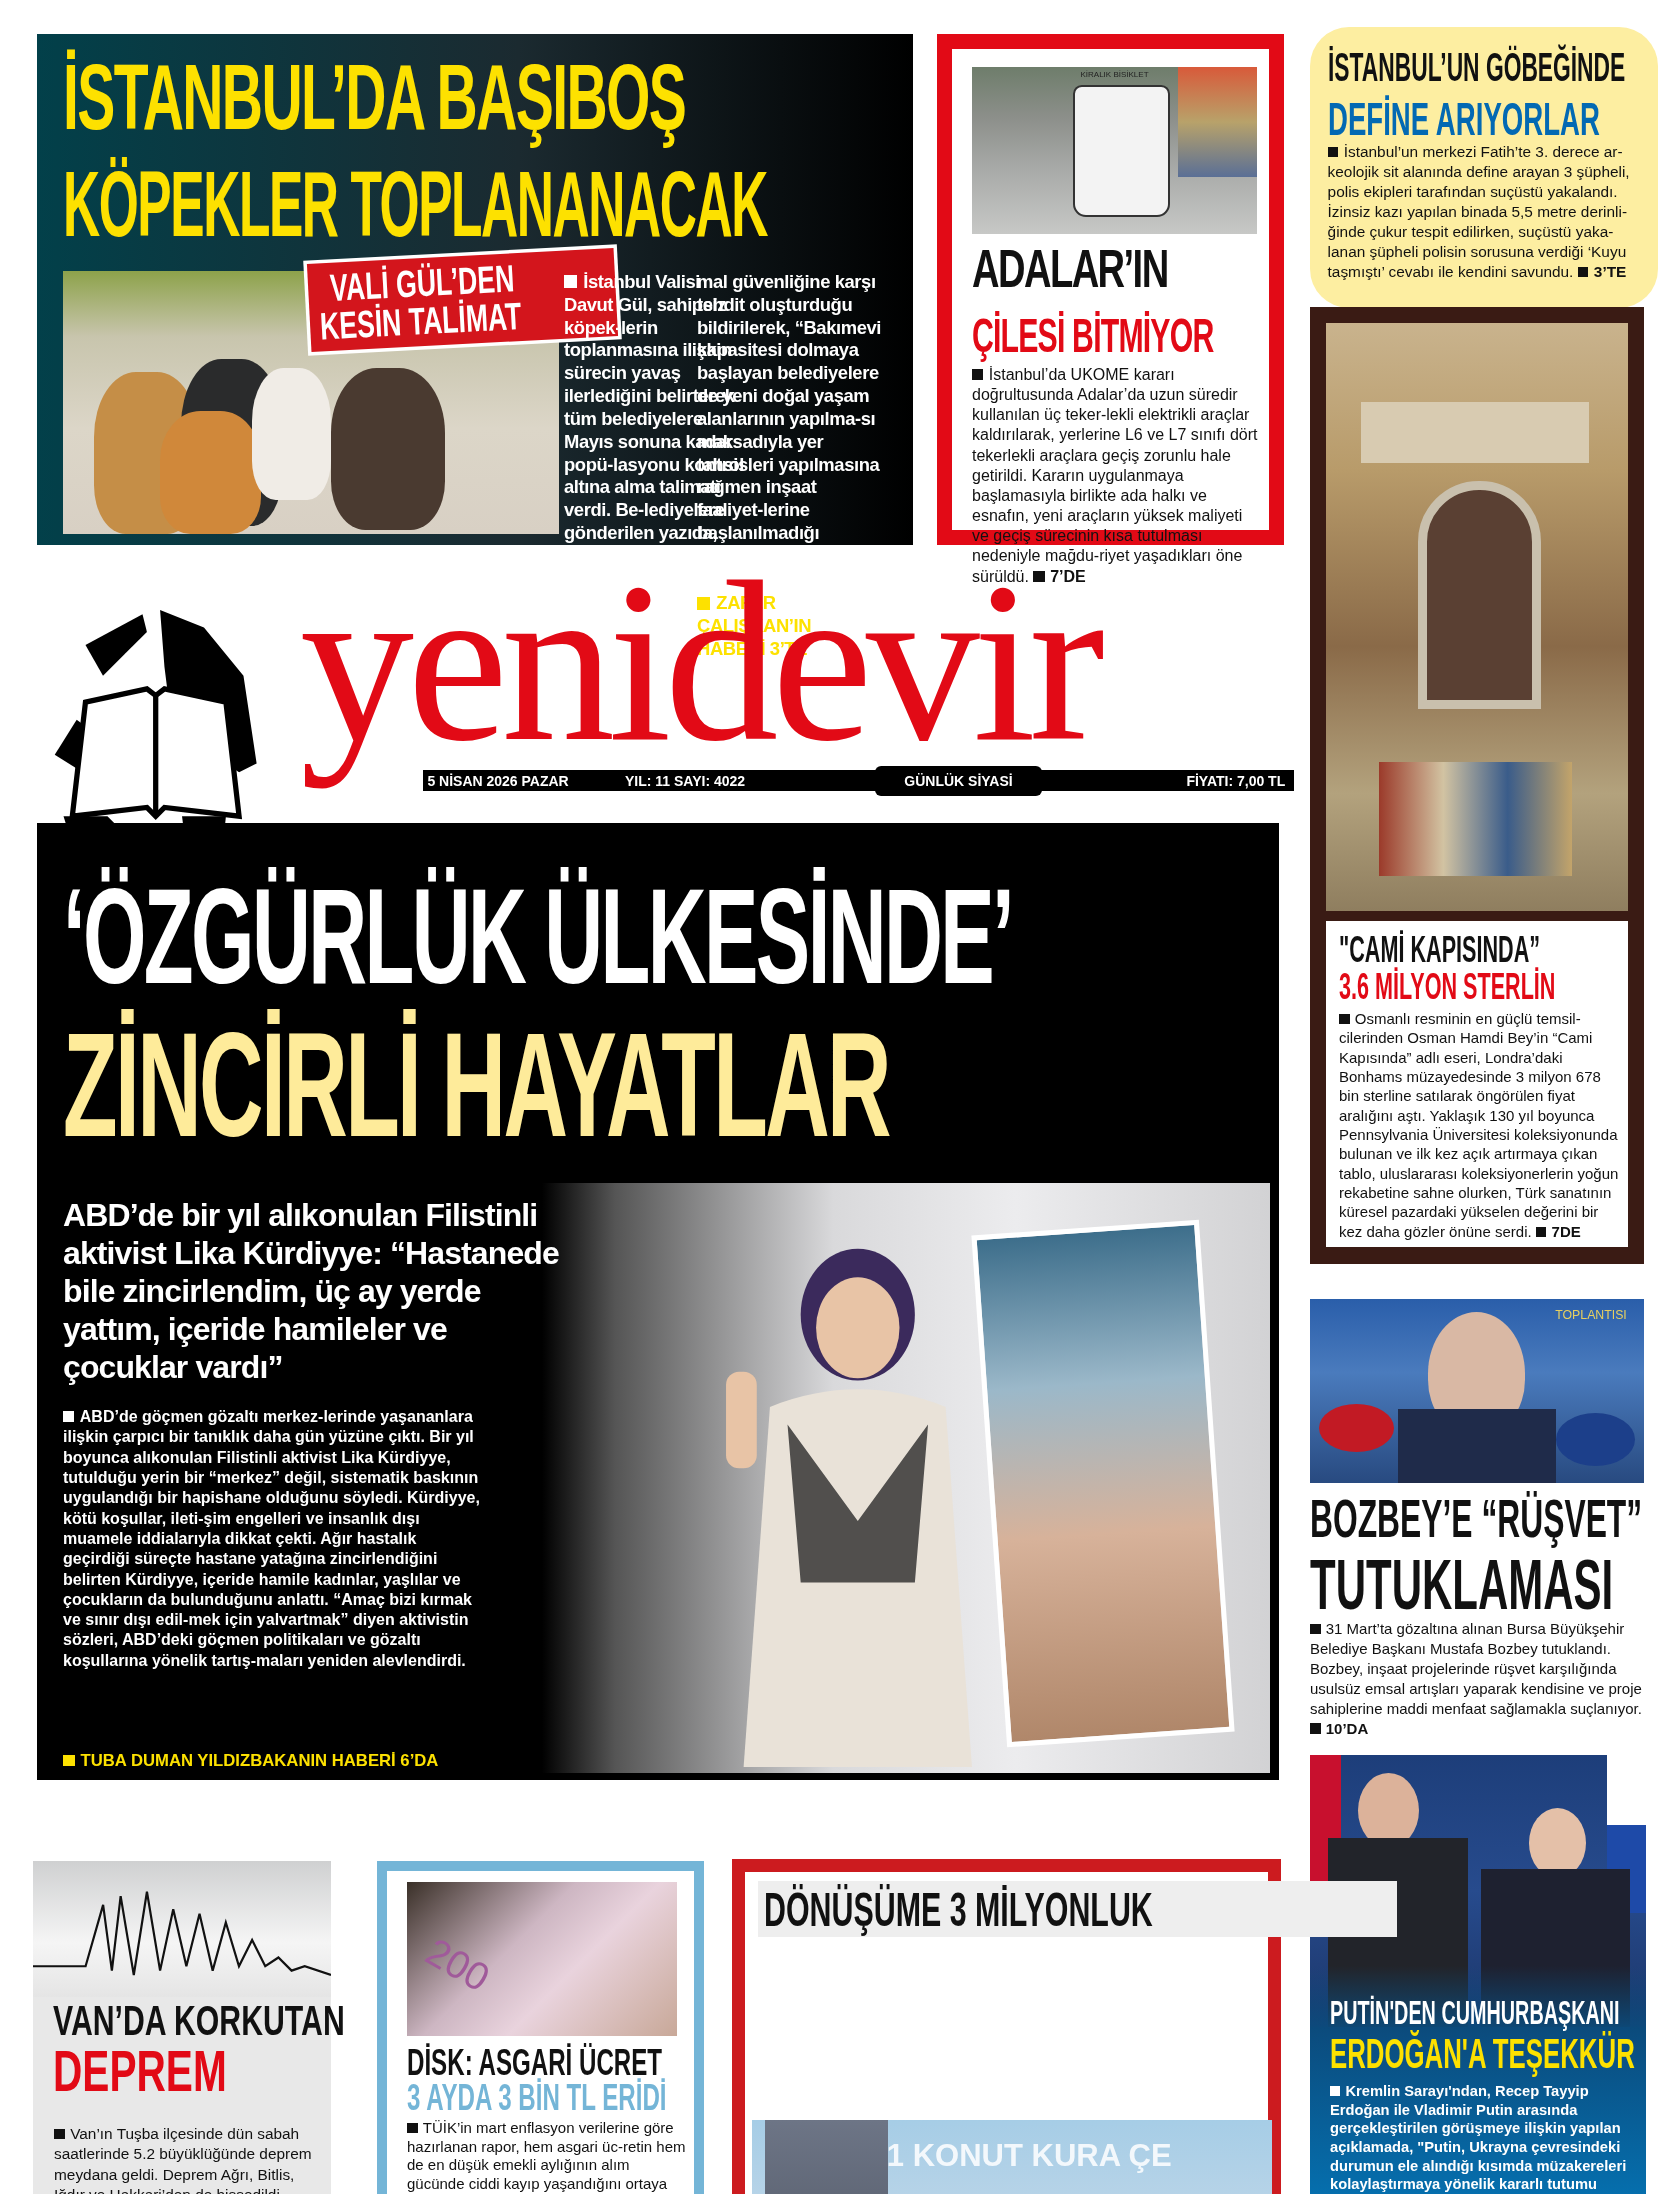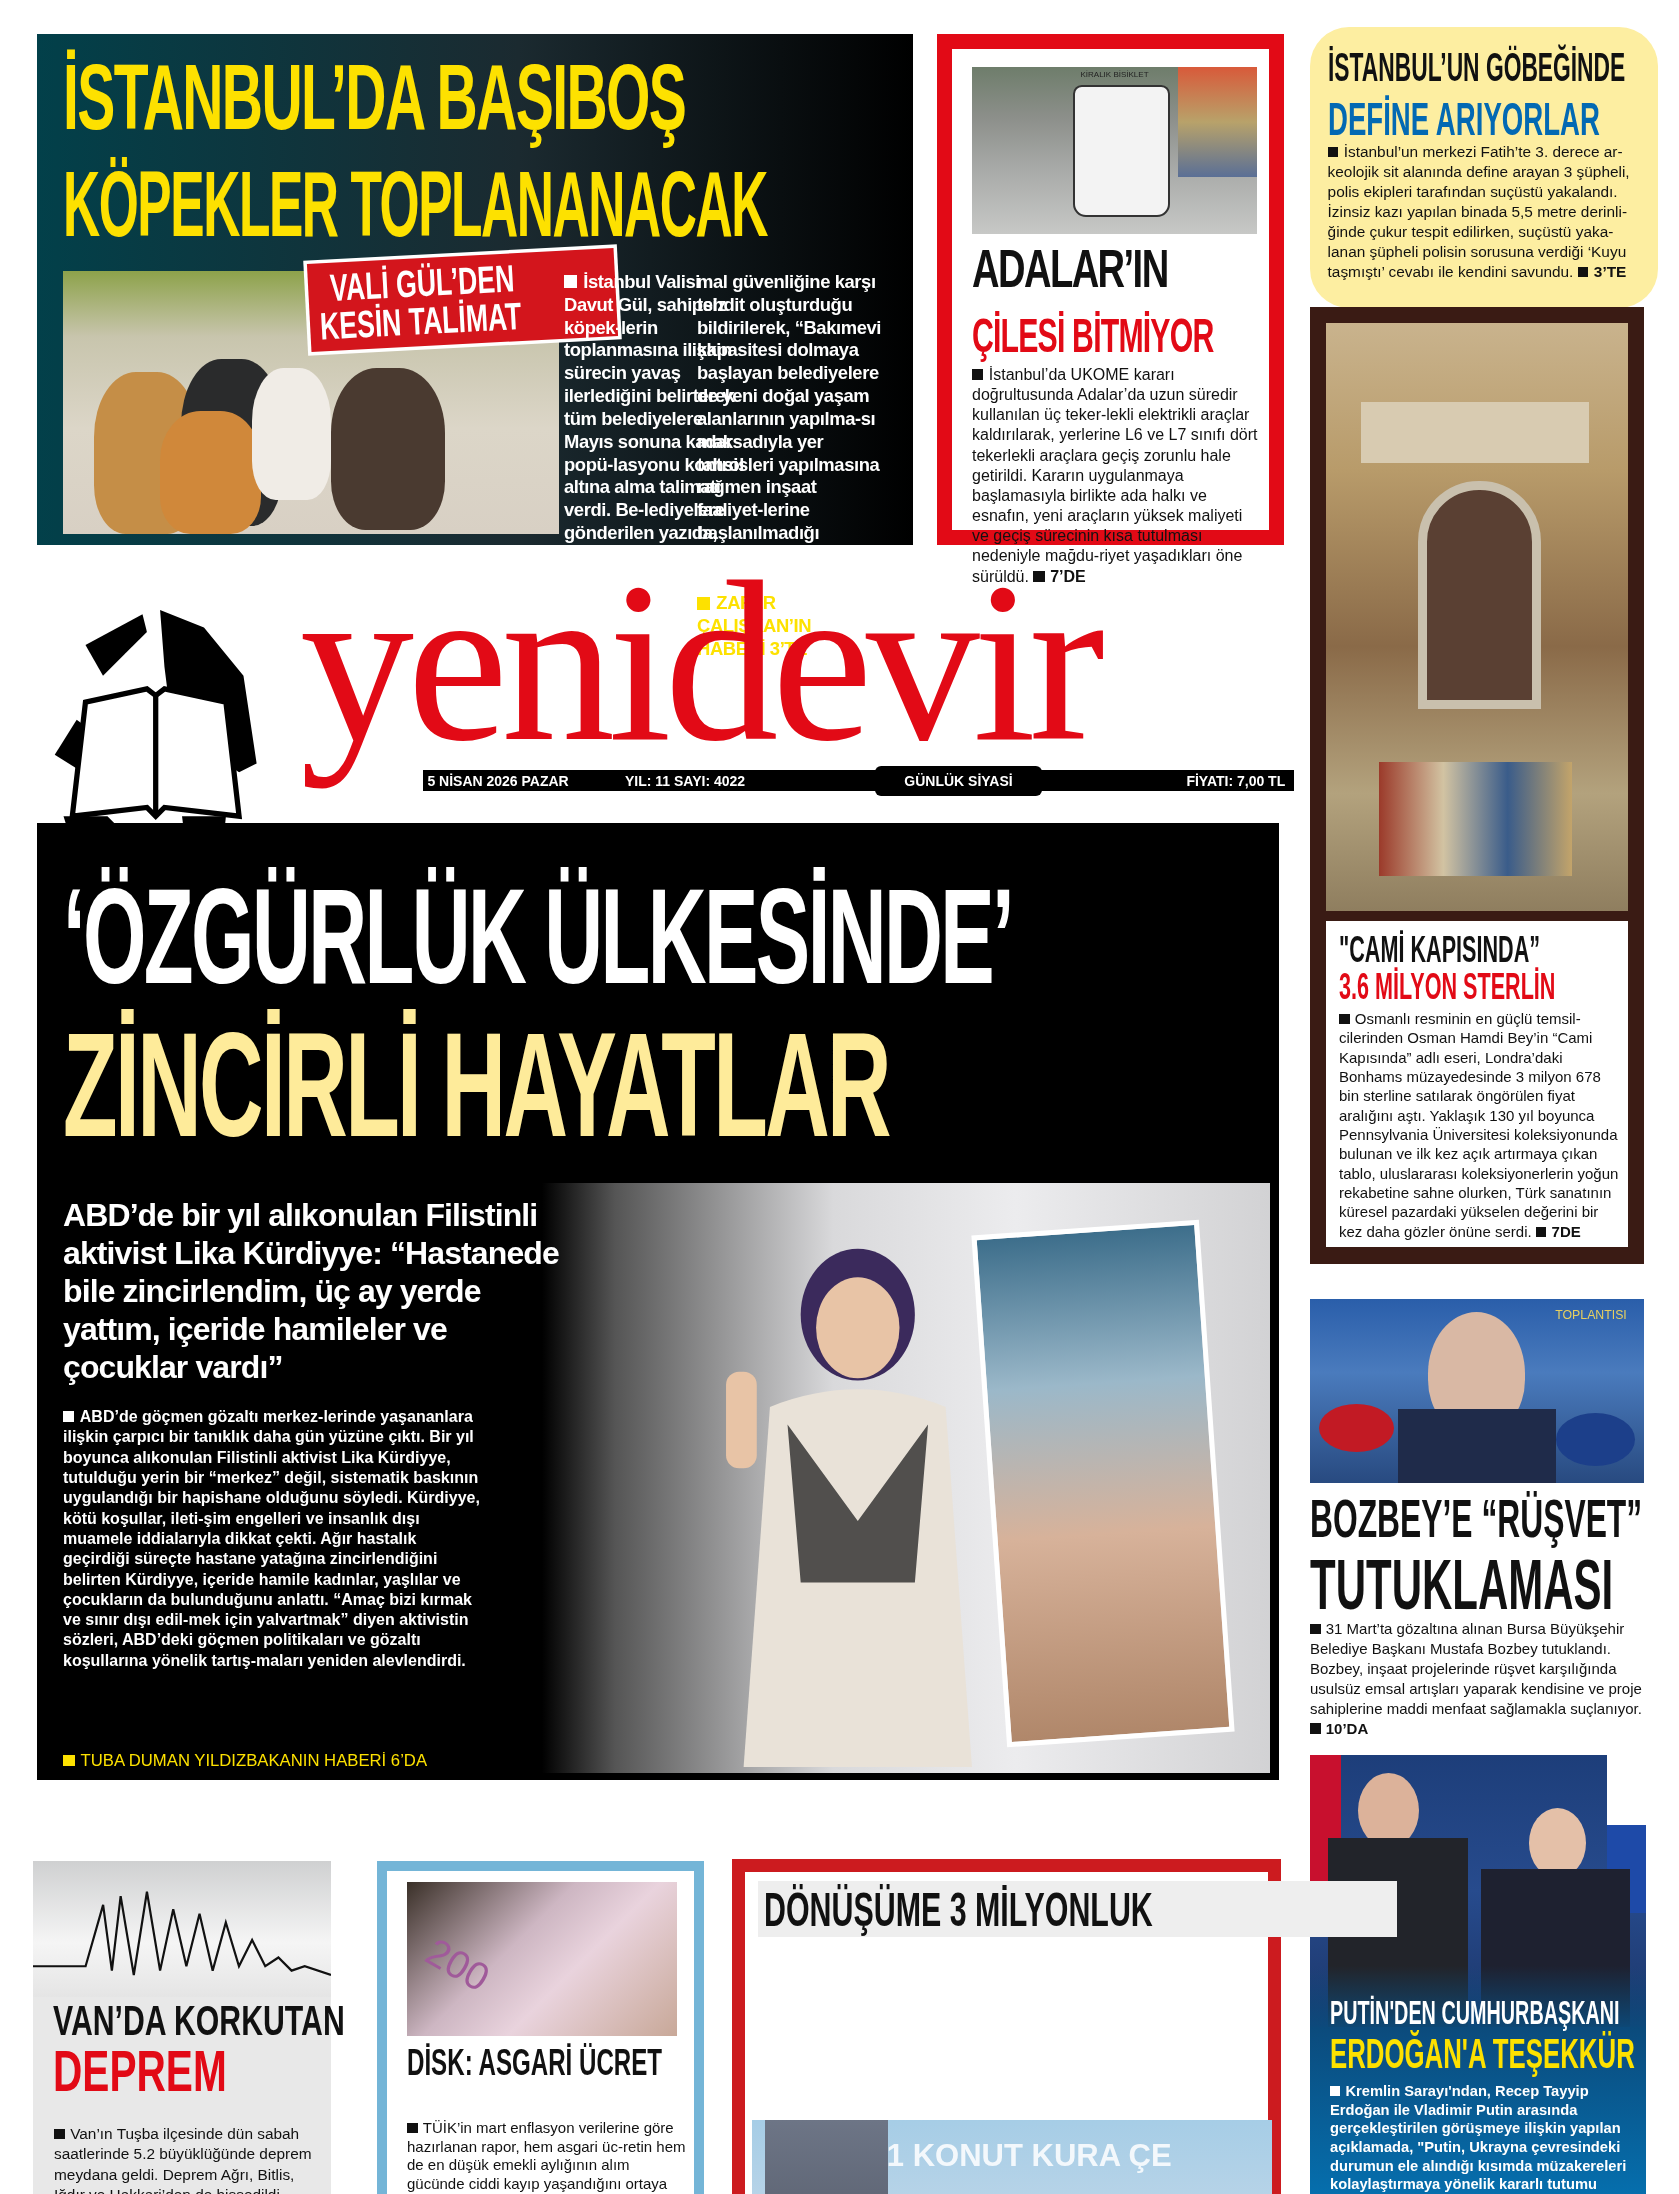--- a/index.html
+++ b/index.html
@@ -51,21 +51,21 @@
 
 
 #main{left:37px;top:823px;width:1242px;height:957px;background:#000}
 #main .h1{position:absolute;left:26px;top:35px;font-size:136px;color:#fff;letter-spacing:-4.4px}
 #main .h2{position:absolute;left:26px;top:176px;font-size:149px;color:#feeb9a;letter-spacing:-4.4px}
 #main .photo1{left:505px;top:360px;width:728px;height:590px;background:linear-gradient(90deg,#000 0%,#555 10%,#d9d9db 40%,#ececee 65%,#d2d2d4 100%)}
 #main .person{position:absolute;left:184px;top:57px;width:246px;height:527px}
 #main .inset{position:absolute;left:952px;top:404px;width:228px;height:513px;background:linear-gradient(180deg,#3d6e8b 0%,#9bb8c9 30%,#d7b29a 60%,#b0876a 100%);border:5.3px solid #fff;transform:rotate(-4deg)}
 #main .sub{position:absolute;left:26px;top:373px;color:#fff;font-size:32px;line-height:1.19;font-weight:bold;letter-spacing:-0.9px;width:505px}
 #main .txt{position:absolute;left:26px;top:584px;width:421px;color:#fff;font-size:16px;line-height:1.27;font-weight:bold}
-#main .byline{position:absolute;left:26px;top:928px;color:#fde100;font-size:16.7px;font-weight:normal}
+#main .byline{position:absolute;left:26px;top:928px;color:#fde100;font-size:16.7px;font-weight:bold}
 
 
 #bozbey{left:1310px;top:1299px;width:338px;height:452px}
 #bozbey .img{left:0;top:0;width:334px;height:184px;background:linear-gradient(180deg,#2a5eaa 0%,#4a7bbd 40%,#284a80 100%)}
 #bozbey .h1{position:absolute;left:0;top:189px;font-size:53px;color:#111}
 #bozbey .h2{position:absolute;left:0;top:246px;font-size:70px;color:#111}
 #bozbey .txt{position:absolute;left:0;top:320px;width:334px;font-size:15px;line-height:1.33}
 
 
 #putin{left:1310px;top:1755px;width:336px;height:483px;background:#0a3e6a}
@@ -223,20 +223,21 @@
   <div class="h1"><span class="cond" style="transform:scaleX(0.72)">VAN’DA KORKUTAN</span></div>
   <div class="h2"><span class="cond" style="transform:scaleX(0.7)">DEPREM</span></div>
   <div class="txt body-text"><span class="sq"></span><span>Van’ın Tuşba ilçesinde dün sabah saatlerinde 5.2 büyüklüğünde deprem meydana geldi. Deprem Ağrı, Bitlis, Iğdır ve Hakkari’den de  hissedildi. Sarsıntı çevre illerden de hissedildi. AFAD tarafın-dan sağlanan verilere göre sarsıntı yerin 7 kilometre derinliğinde gerçekleşti. Sahada herhangi bir olumsuz durum yaşanmadı.</span> </div>
 </div>
 
 <div id="disk" class="abs">
   <div class="photo img">
     <div class="ph-label" style="top:61px;bottom:auto;left:17.6px;right:auto;color:#a05a9a;font-size:39px;transform:rotate(30deg)">200</div>
   </div>
   <div class="h1"><span class="cond" style="transform:scaleX(0.67)">DİSK: ASGARİ ÜCRET</span></div>
+  <div class="h2"><span class="cond" style="transform:scaleX(0.67)">3 AYDA 3 BİN TL ERİDİ</span></div>
   <div class="txt body-text"><span class="sq"></span><span>TÜİK’in mart enflasyon verilerine göre hazırlanan rapor, hem asgari üc-retin hem de en düşük emekli aylığının alım gücünde ciddi kayıp yaşandığını ortaya koydu. DİSK-AR raporuna göre 2026’nın ilk üç ayında asgari ücret 2 bin 819 lira, en düşük emekli aylığı ise 2 bin 8 lira değer kaybetti.</span> </div>
 </div>
 
 <div id="cans" class="abs">
   <div class="frameR"></div>
   <div class="h1"><span class="cond" style="transform:scaleX(0.62)">DÖNÜŞÜME 3 MİLYONLUK</span></div>
   <div class="photo img">
     <div class="ph-label" style="top:17.6px;bottom:auto;font-size:31px;color:rgba(255,255,255,0.85);font-weight:bold">591 KONUT KURA ÇE</div>
 
     <div style="position:absolute;left:13px;top:0;width:123px;height:421px;background:linear-gradient(180deg,#6d7586,#2b2f38)"></div>

